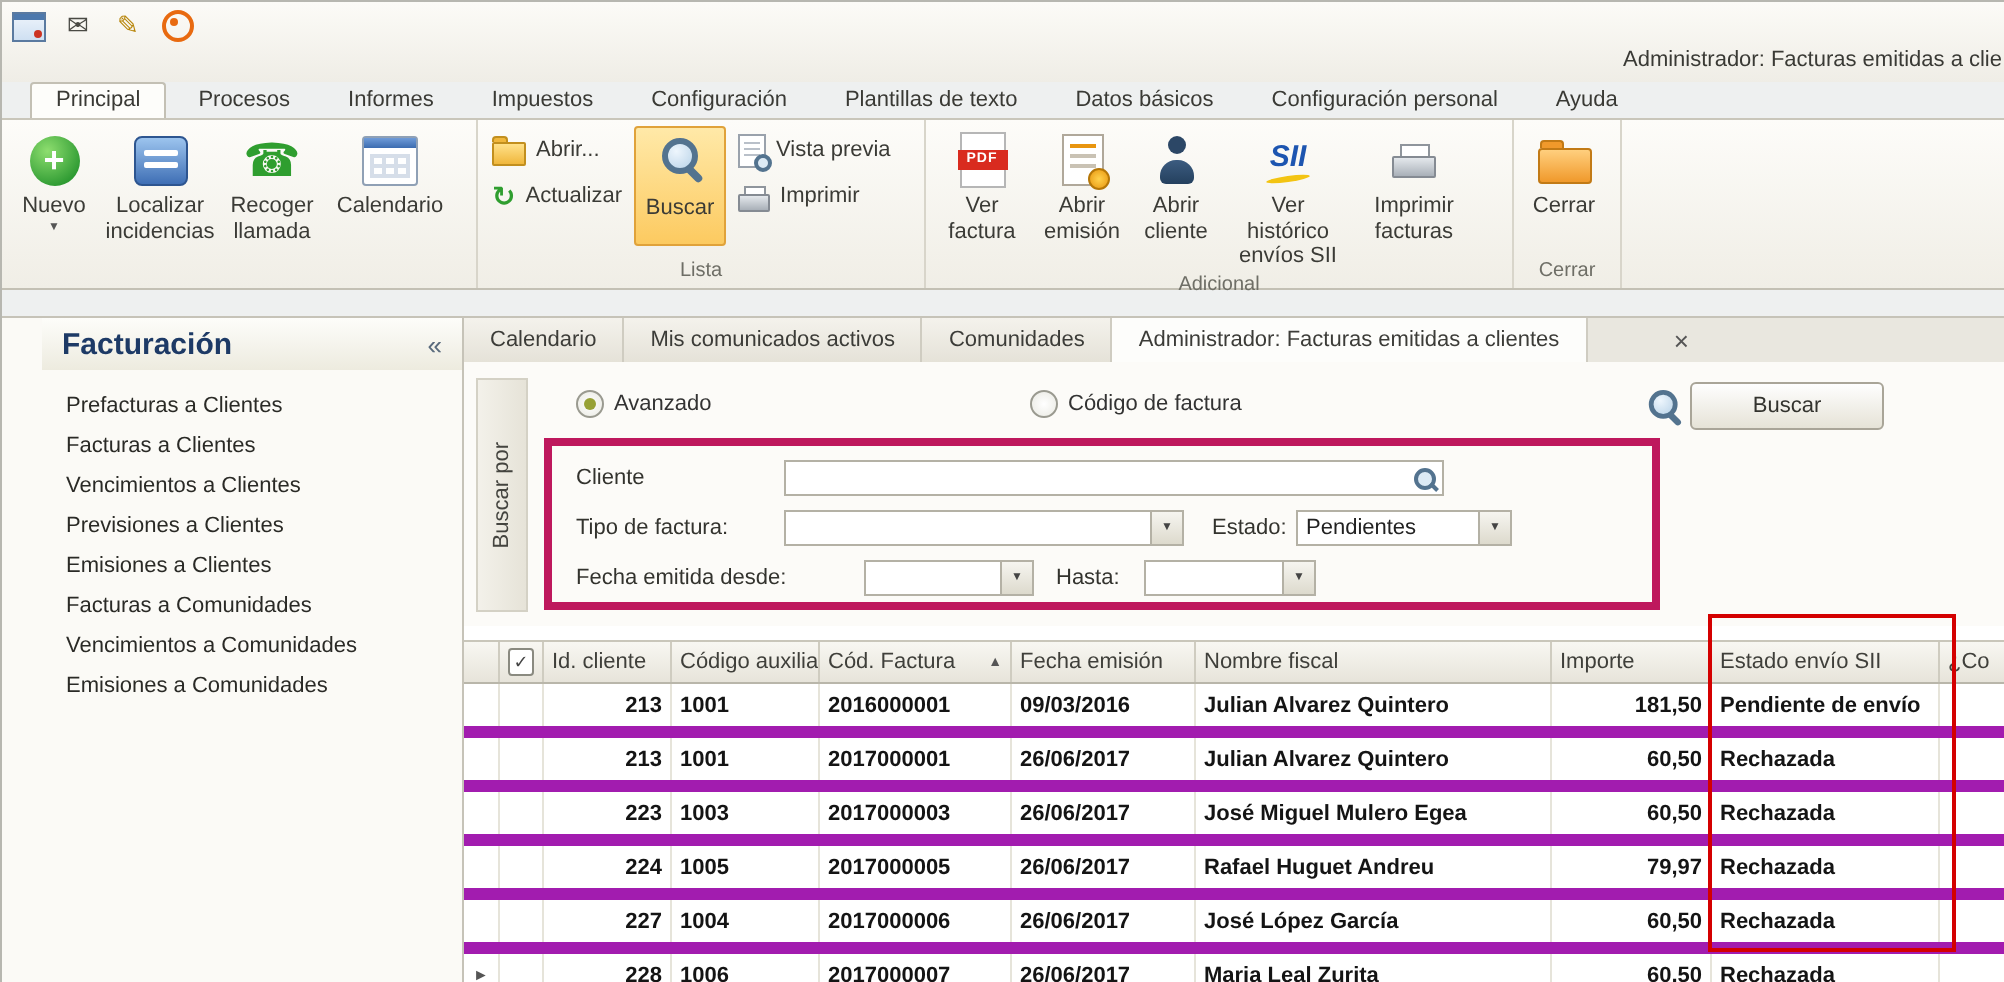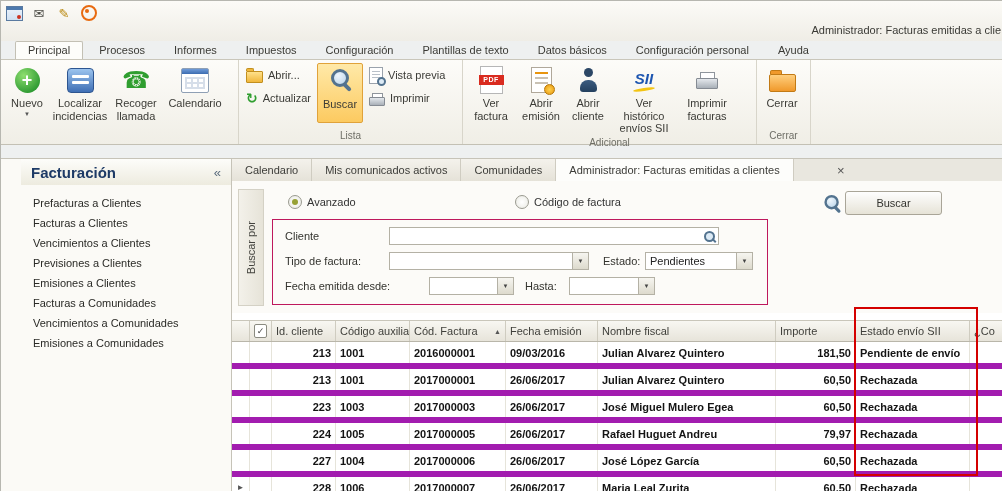--- a/index.html
+++ b/index.html
@@ -104,21 +104,21 @@
   .buscar-strip { position:absolute; top:8px; left:6px; width:26px; height:117px;
     background:linear-gradient(90deg,#f3f1ea,#e6e3d8); border:1px solid #d4d1c5; display:flex; align-items:center; justify-content:center; box-sizing:border-box; }
   .buscar-strip span { writing-mode:vertical-rl; transform:rotate(180deg); color:#44443f; }
   .radio-row { position:absolute; top:14px; left:0; right:0; height:16px; }
   .radio-item { position:absolute; display:flex; align-items:center; gap:5px; cursor:pointer; }
   .radio { width:12px; height:12px; border-radius:50%; border:1px solid #9a9a90; background:radial-gradient(#fff,#e9e9e2); position:relative; box-sizing:content-box; }
   .radio.checked::after { content:""; position:absolute; inset:3px; border-radius:50%; background:#97a135; }
   .panel-mag { position:absolute; top:11px; left:588px; width:20px; height:22px; transform:scale(.8); cursor:pointer; }
   .panel-buscar-btn { position:absolute; top:10px; left:613px; width:95px; height:22px; border:1px solid #a9a598; border-radius:3px;
     background:linear-gradient(#fefefe,#e6e3d7); color:#33332e; display:flex; align-items:center; justify-content:center; cursor:pointer; }
-  .fields-box { position:absolute; top:38px; left:40px; width:496px; height:86px; border:1px solid #be185d; background:#fcfbf8; box-sizing:border-box; }
+  .fields-box { position:absolute; top:38px; left:40px; width:558px; height:86px; border:4px solid #be185d; background:#fcfbf8; box-sizing:border-box; }
   .flabel { position:absolute; height:18px; line-height:18px; color:#33332e; white-space:nowrap; }
   .finput { position:absolute; height:18px; border:1px solid #b4b1a5; background:#fff; box-sizing:border-box; }
   .cliente-wrap { display:flex; align-items:center; }
   .cliente-wrap input { flex:1; border:none; outline:none; height:14px; font:inherit; background:transparent; padding:0 3px; }
   .mini-mag { width:13px; height:13px; position:relative; margin-right:2px; cursor:pointer; }
   .mini-mag::before { content:""; position:absolute; top:1px; left:1px; width:7px; height:7px; border:2px solid #53738f; border-radius:50%; background:#dceaf5; }
   .mini-mag::after { content:""; position:absolute; width:2px; height:5px; background:#53738f; transform:rotate(-45deg); left:10px; top:8px; }
   .combo { position:absolute; height:18px; border:1px solid #b4b1a5; background:#fff; display:flex; align-items:center; box-sizing:border-box; }
   .combo .ctext { flex:1; padding:0 4px; white-space:nowrap; overflow:hidden; color:#222; }
   .combo .cbtn { width:15px; height:100%; border-left:1px solid #b4b1a5; background:linear-gradient(#f6f5f0,#dddacd);

